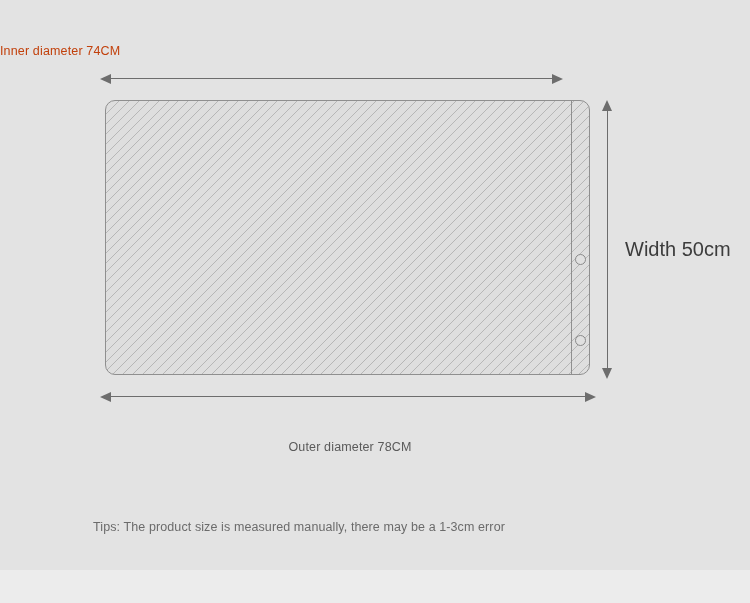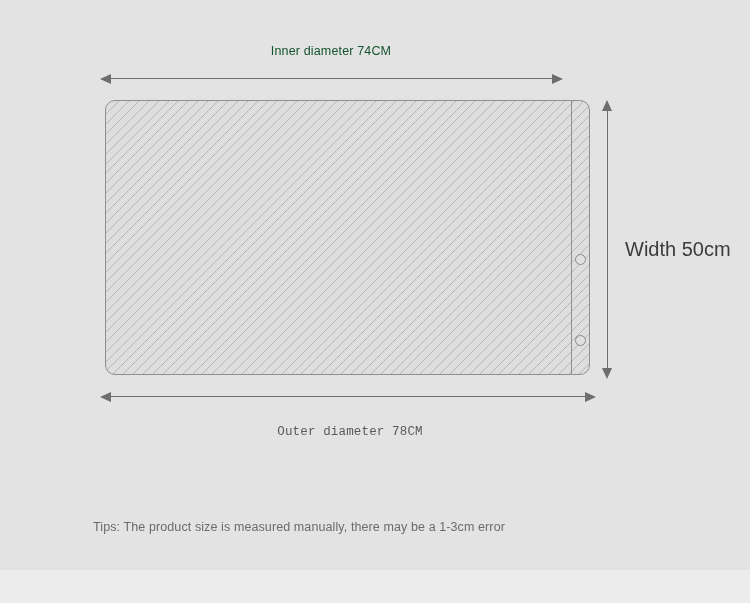--- a/index.html
+++ b/index.html
@@ -113,40 +113,39 @@
 
   
   .top-dim-line { left: 105px; top: 78px; width: 452px; }
   .top-arrow-l { left: 100px; top: 74px; }
   .top-arrow-r { left: 552px; top: 74px; }
   .label-inner {
     position: absolute;
     left: 0;
     top: 44px;
     width: 662px;
-    text-align: center;
+    text-align: left;
     font-size: 12.5px;
-    color: #14532d;
+    color: #c2410c;
     letter-spacing: 0.15px;
   }
 
   
   .bot-dim-line { left: 105px; top: 396px; width: 485px; }
   .bot-arrow-l { left: 100px; top: 392px; }
   .bot-arrow-r { left: 585px; top: 392px; }
   .label-outer {
     position: absolute;
     left: 0;
-    top: 425px;
+    top: 440px;
     width: 700px;
     text-align: center;
     font-size: 12.5px;
     color: #5a5a5a;
     letter-spacing: 0.15px;
-    font-family: Liberation Mono, monospace;
   }
 
   
   .right-dim-line { left: 607px; top: 108px; height: 260px; }
   .right-arrow-u { left: 602px; top: 100px; }
   .right-arrow-d { left: 602px; top: 368px; }
   .label-width {
     position: absolute;
     left: 625px;
     top: 238px;

